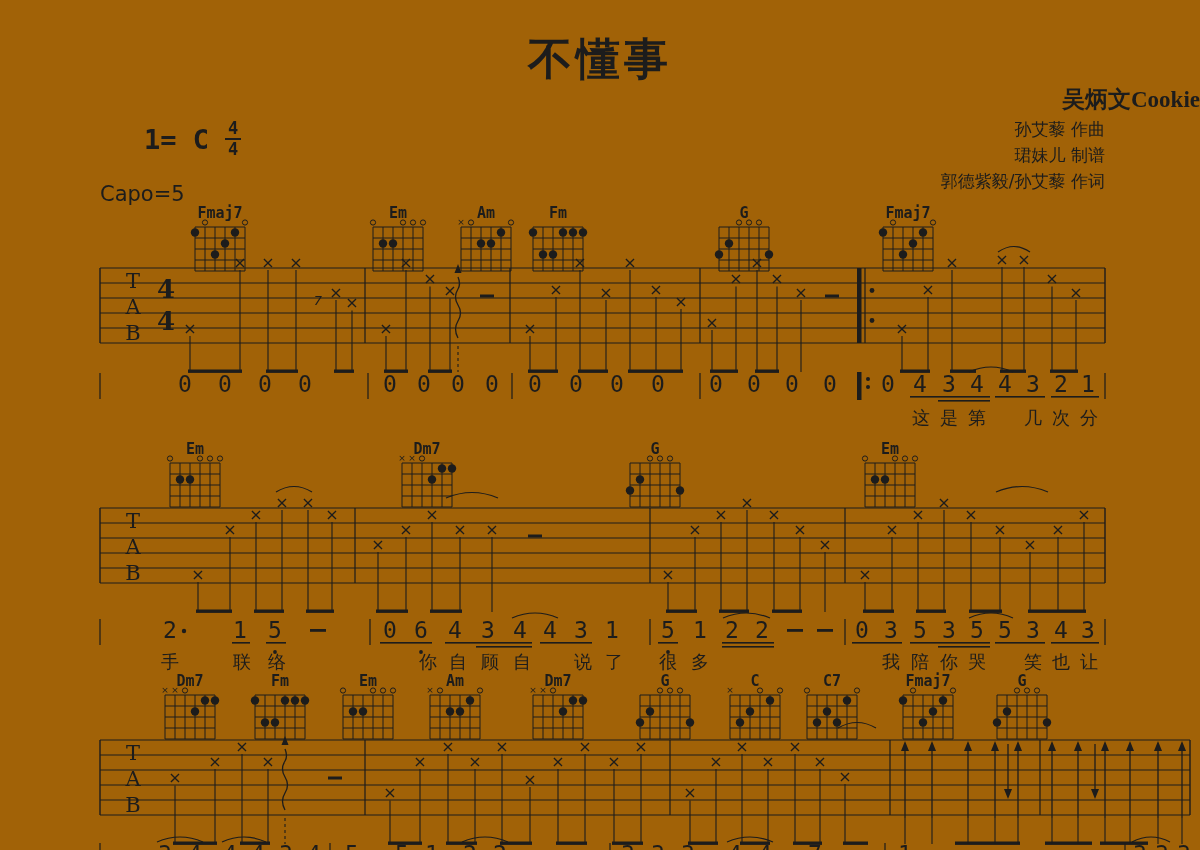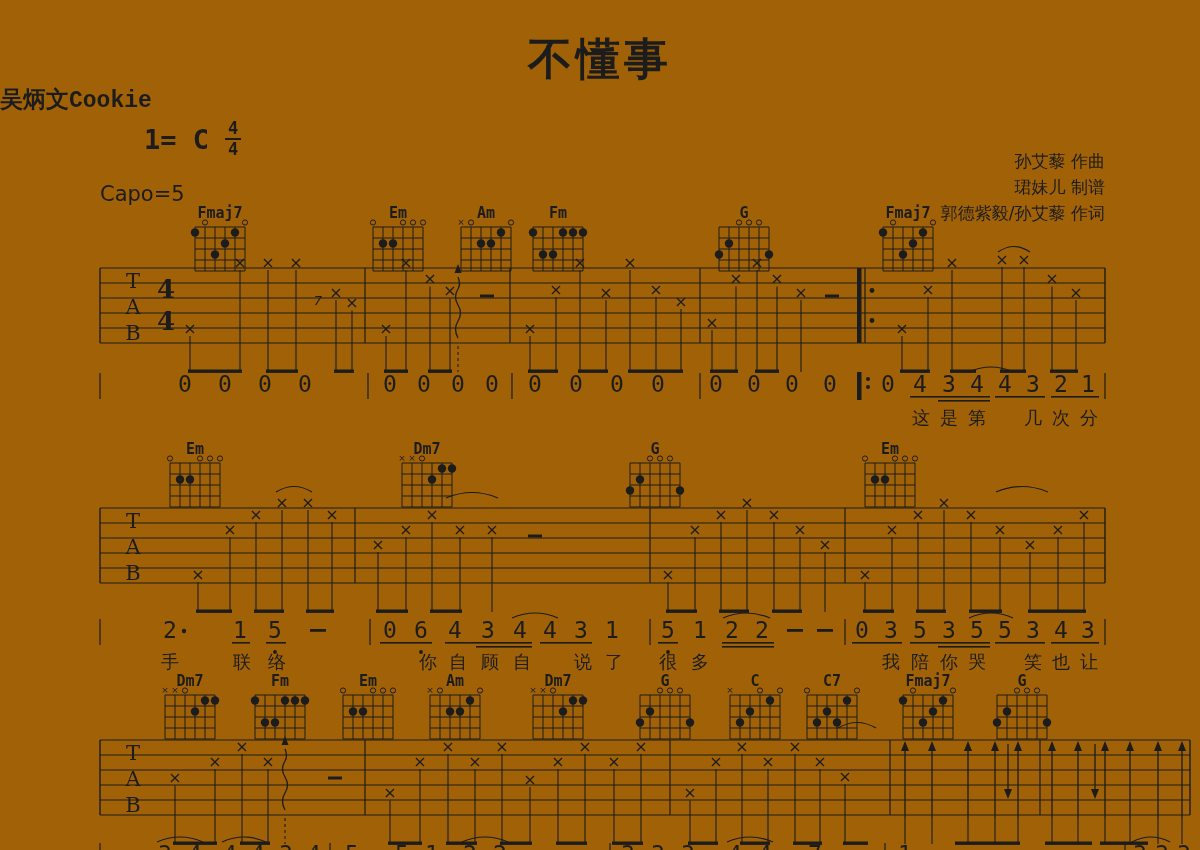--- a/index.html
+++ b/index.html
@@ -1,28 +1,28 @@
 <!DOCTYPE html>
 <html><head>
 <meta charset="utf-8">
 <style>
   html,body{margin:0;padding:0;background:#e8e8e8;}
   .page{position:relative;width:1200px;height:850px;background:#a16207;overflow:hidden;
         font-family:"DejaVu Sans","Liberation Sans",sans-serif;color:#1c1c1c;}
   .title{position:absolute;left:0;top:30px;width:1200px;text-align:center;
          font-size:44px;font-weight:bold;letter-spacing:4px;}
-  .artist{position:absolute;left:0;top:84px;width:1200px;text-align:left;
-          font-size:23px;font-weight:bold;font-family:Liberation Mono, monospace;}
+  .artist{position:absolute;left:0;top:84px;width:1200px;text-align:right;
+          font-size:23px;font-weight:bold;font-family:Liberation Serif, serif;}
   .keyblock{position:absolute;left:100px;top:120px;font-size:27px;font-weight:bold;
             font-family:"DejaVu Sans Mono","Liberation Mono",monospace;display:flex;align-items:center;gap:10px;margin-left:44px;}
   .frac{display:inline-flex;flex-direction:column;align-items:center;line-height:1;margin-left:6px;}
   .frac .num,.frac .den{font-size:17px;font-weight:bold;}
   .frac .bar{width:16px;height:2px;background:#1c1c1c;margin:1px 0;}
   .capo{position:absolute;left:100px;top:182px;font-size:21px;}
-  .credits{position:absolute;right:95px;top:116px;text-align:right;font-size:17px;line-height:26px;margin-top:32px;}
+  .credits{position:absolute;right:95px;top:116px;text-align:right;font-size:17px;line-height:26px;}
   svg{position:absolute;left:0;top:0;}
   text{user-select:none;}
 </style>
 </head>
 <body>
 
 <div class="page">
   <div class="title">不懂事</div>
   <div class="artist">吴炳文Cookie</div>
 

